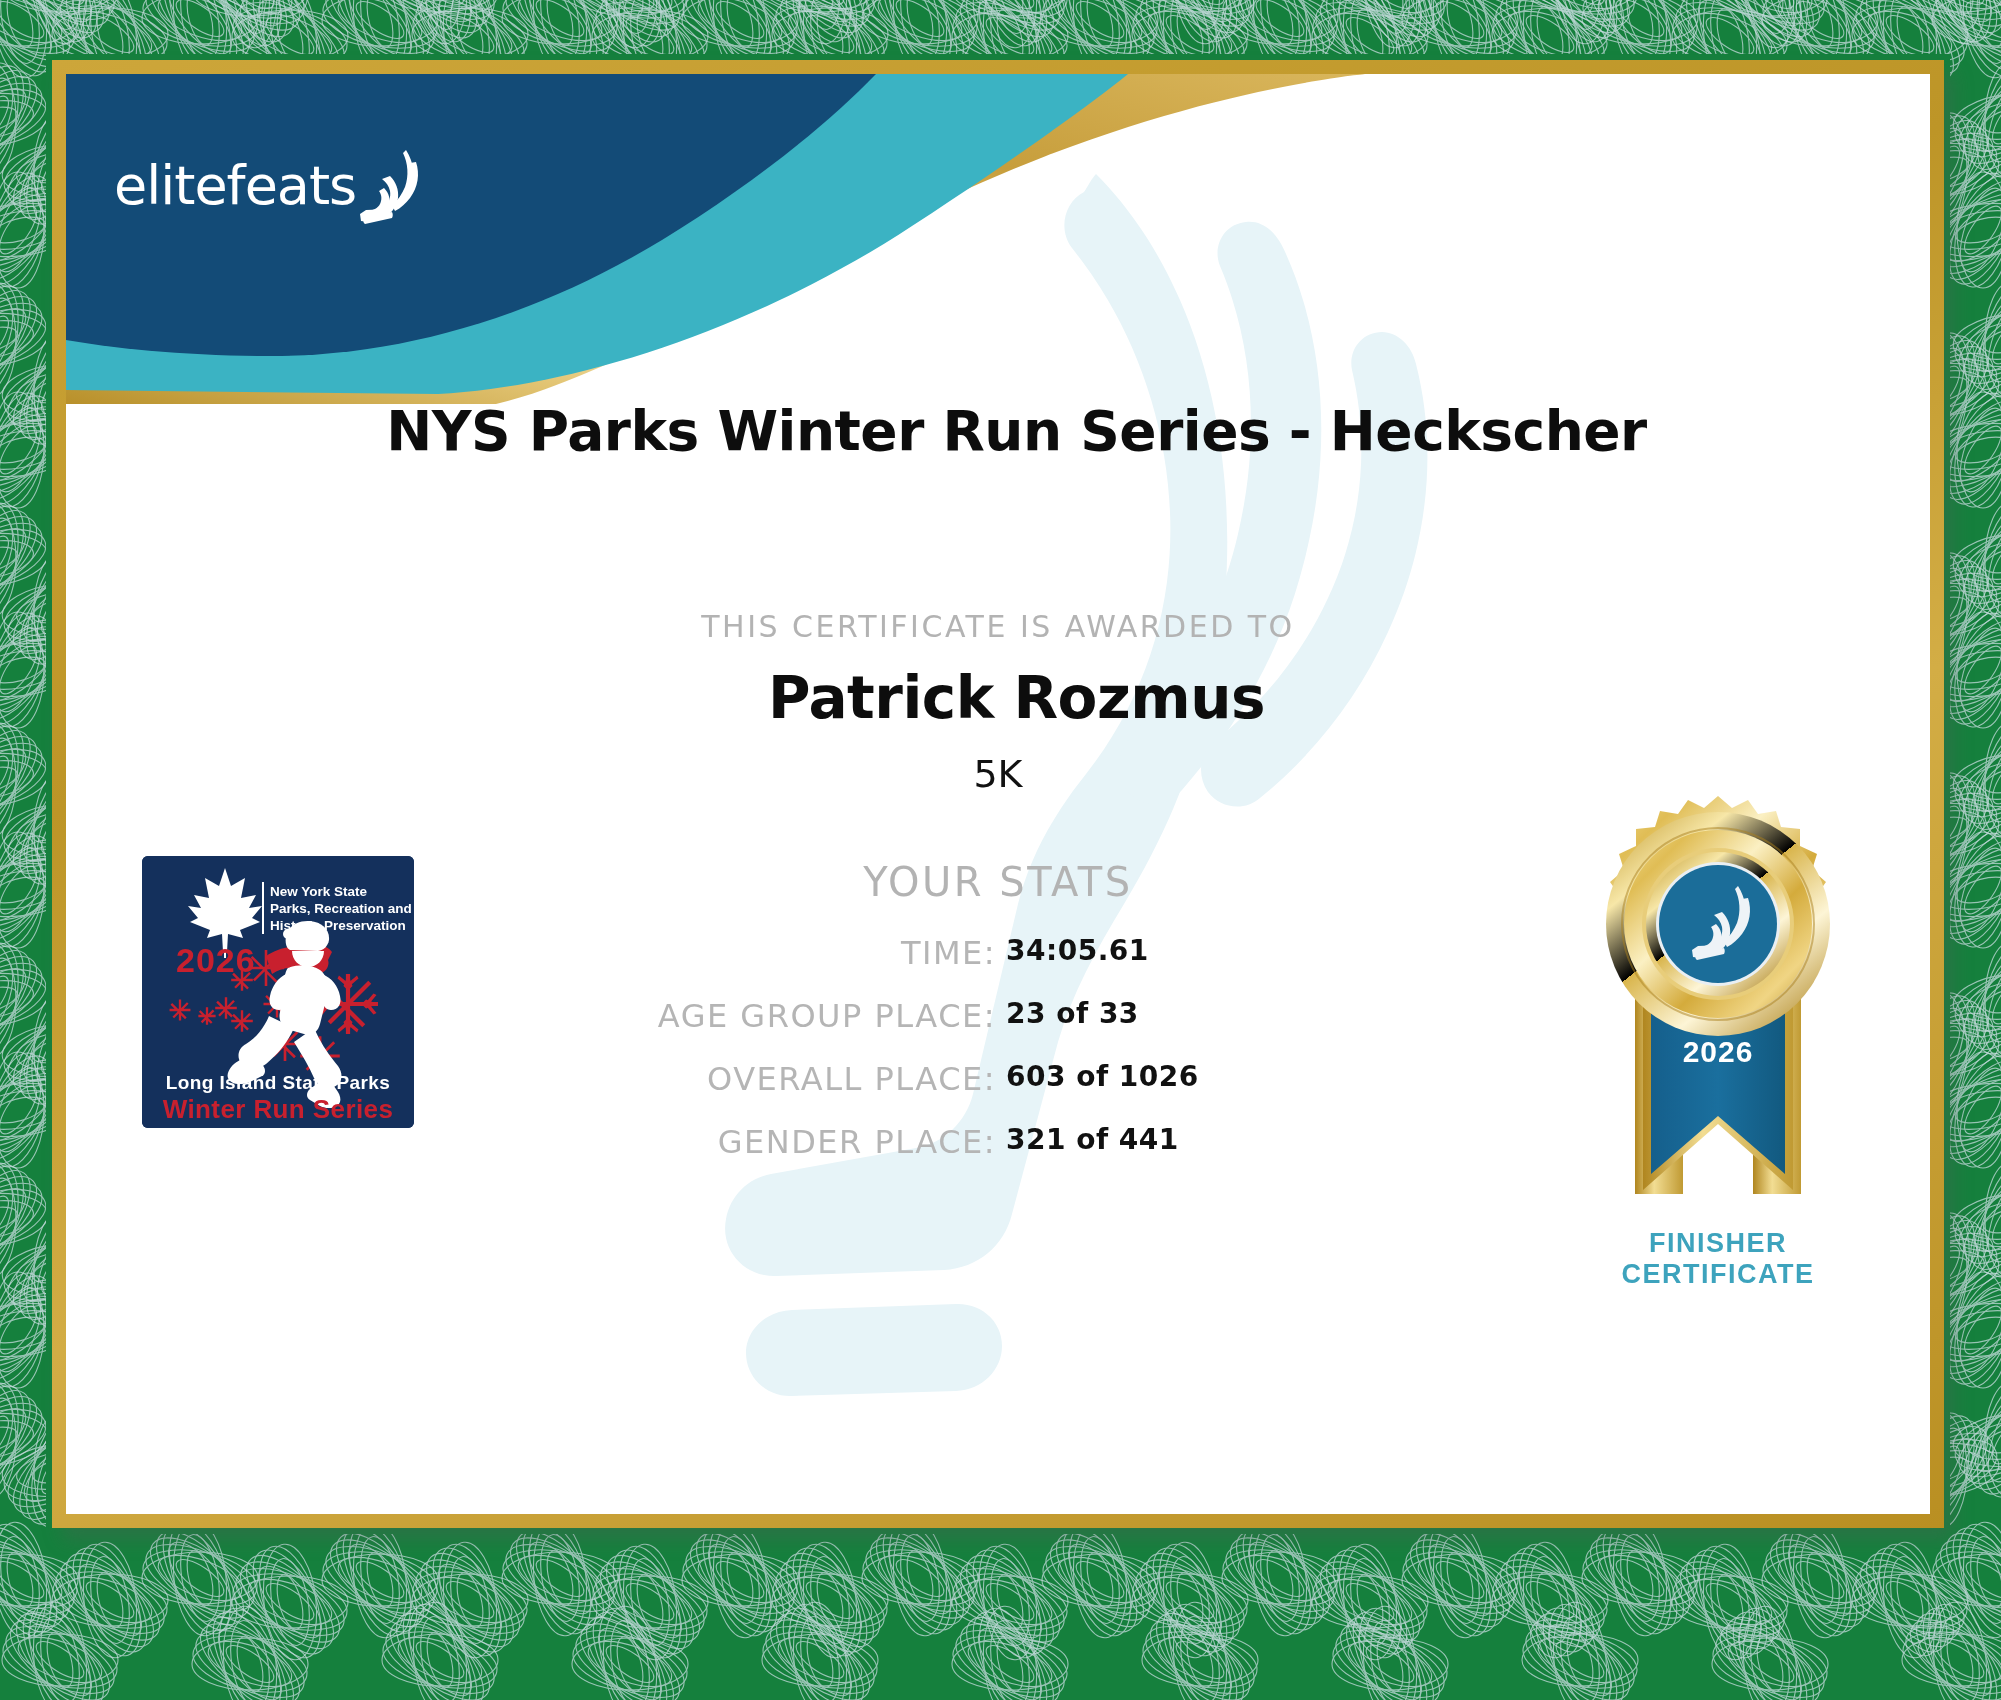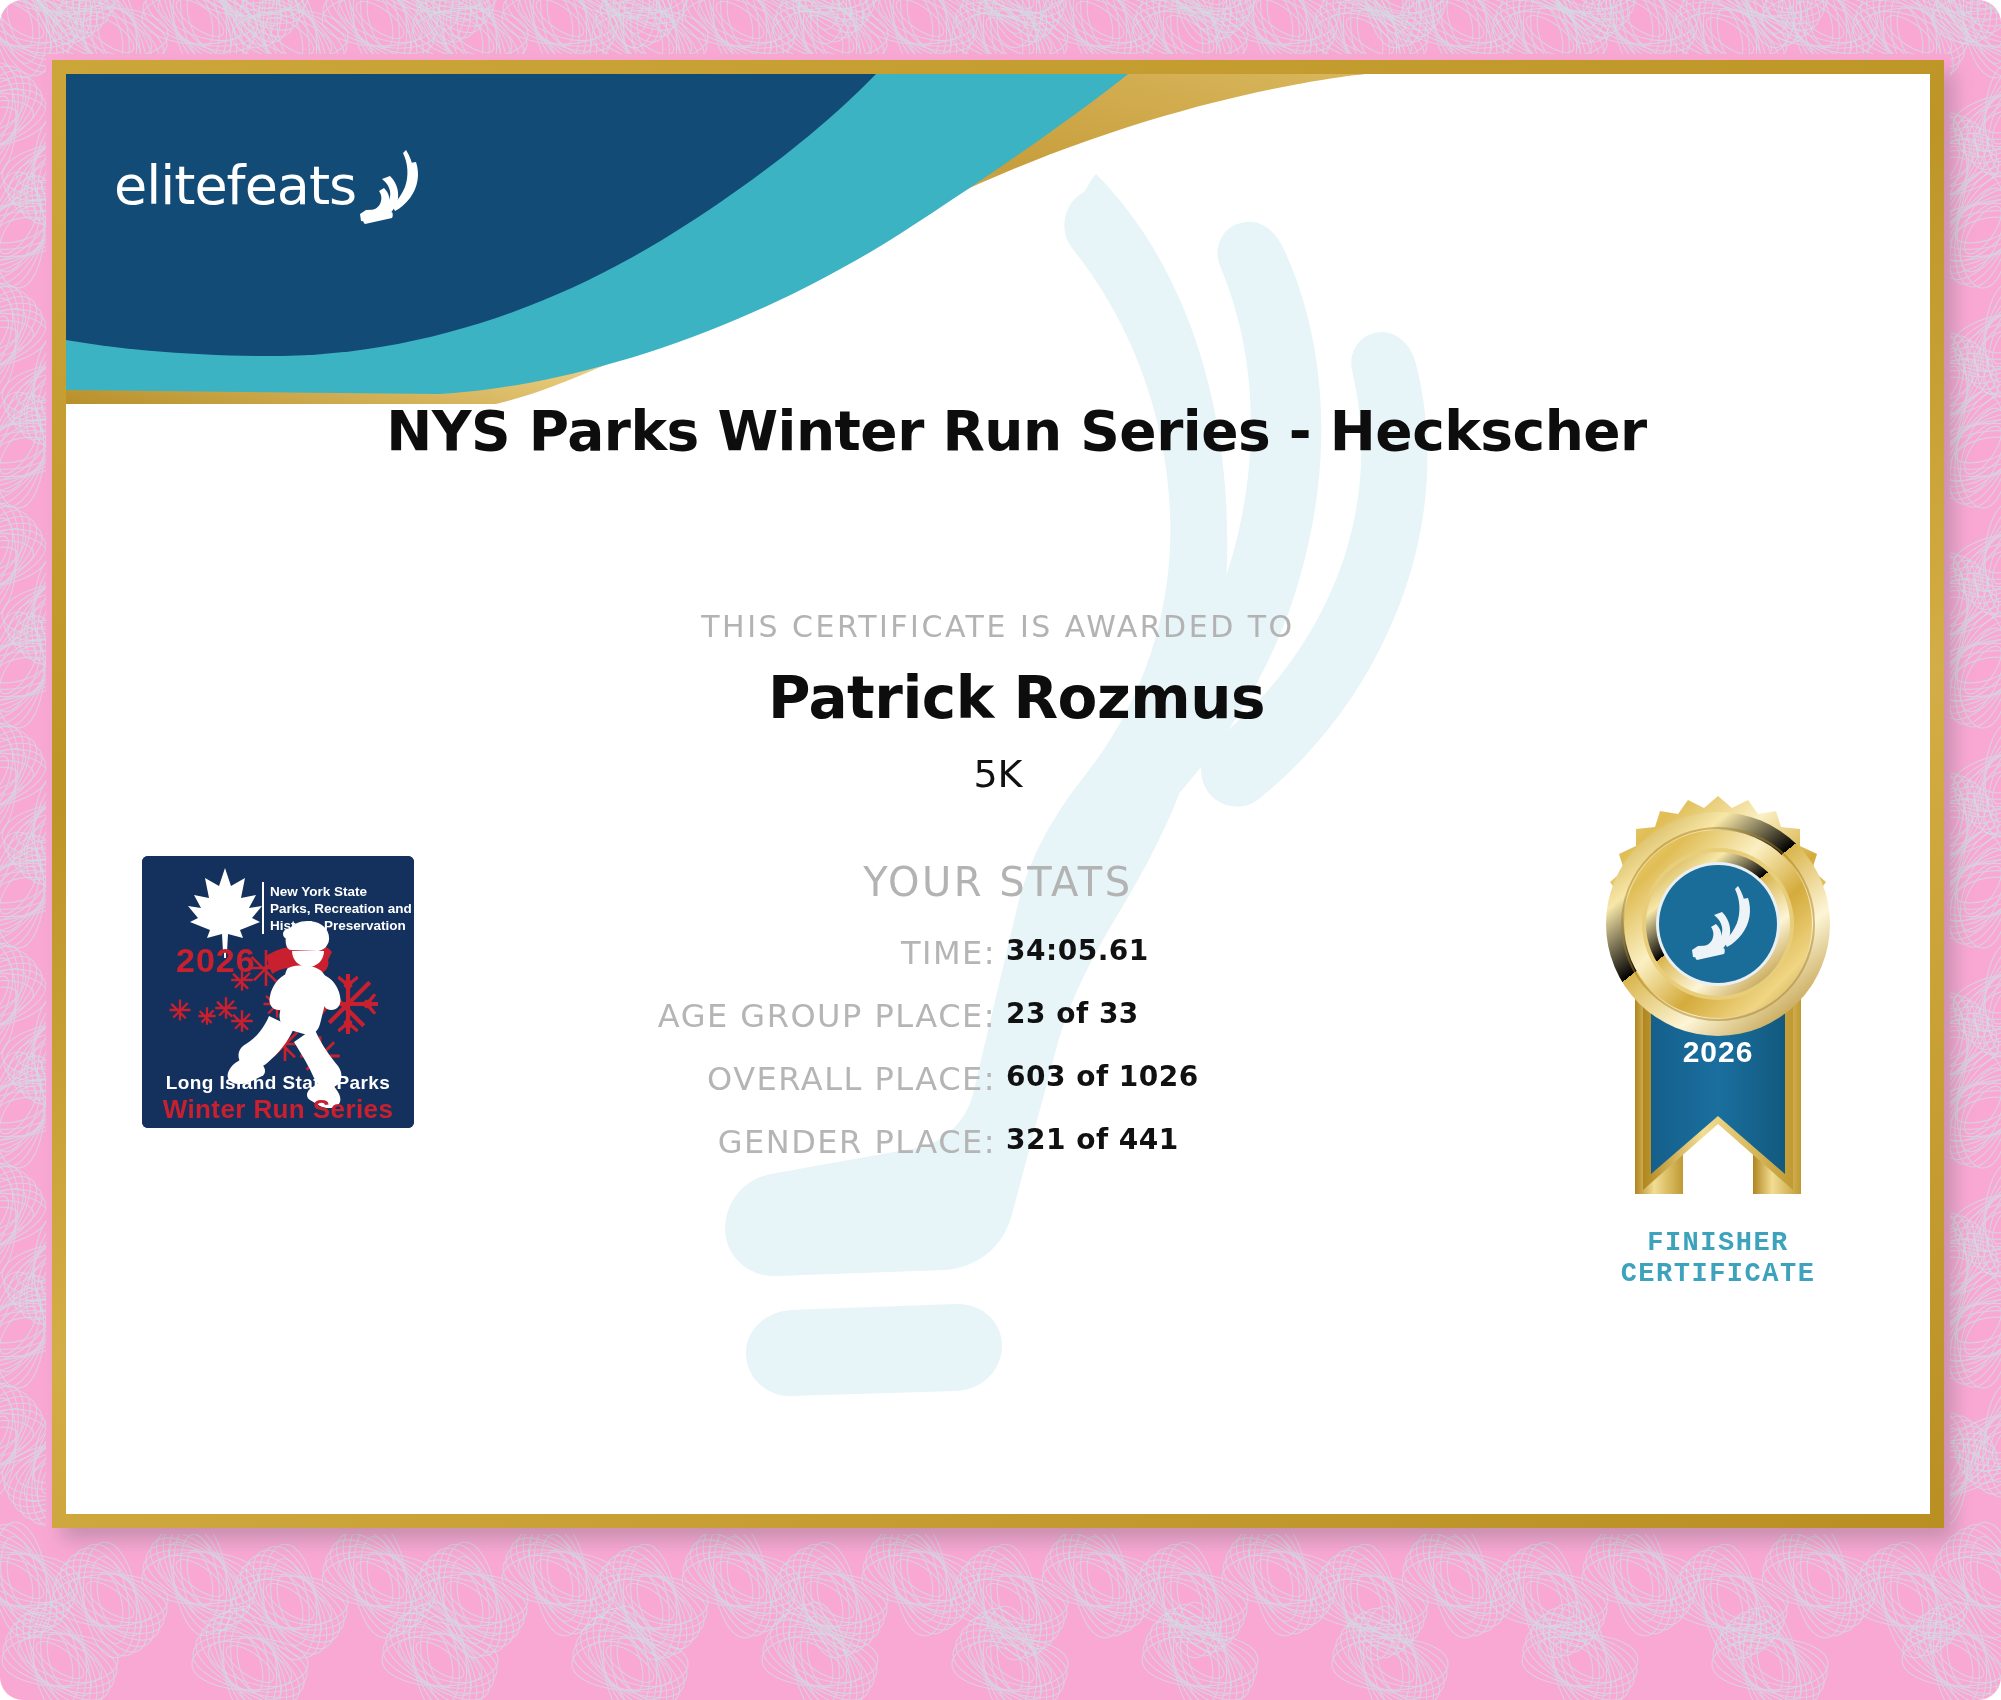--- a/index.html
+++ b/index.html
@@ -7,23 +7,22 @@
     width:2001px; height:1700px;
     background:#ffffff;
     font-family:"Liberation Sans", sans-serif;
     overflow:hidden;
   }
 
   
   #page {
     position:relative;
     width:2001px; height:1700px;
-    background:#f9a8d4;
+    background:#15803d;
     overflow:hidden;
-    border-radius:23px;
   }
   #guilloche {
     position:absolute; inset:0;
     width:2001px; height:1700px;
     pointer-events:none;
   }
 
   
   #frame {
     position:absolute;
@@ -147,21 +146,21 @@
   
   #medal-group {
     position:absolute;
     right:62px; top:720px;
     width:300px; height:500px;
     text-align:center;
   }
   #medal-svg { display:block; margin:0 auto; }
   #finisher-text {
     margin-top:4px;
-    font-family:Liberation Mono, monospace;
+    font-family:Liberation Sans, sans-serif;
     font-size:27px;
     font-weight:700;
     letter-spacing:1.5px;
     color:#3da3bd;
     line-height:1.15;
   }
 </style>
 </head>
 <body>
 

